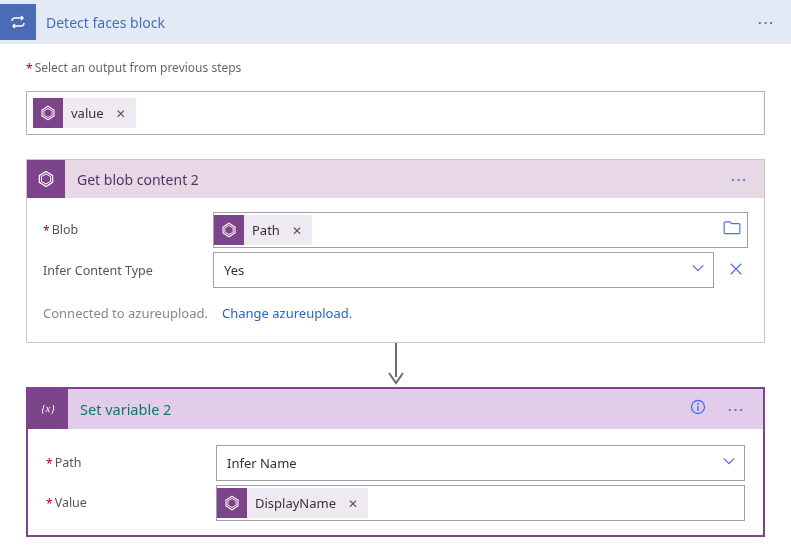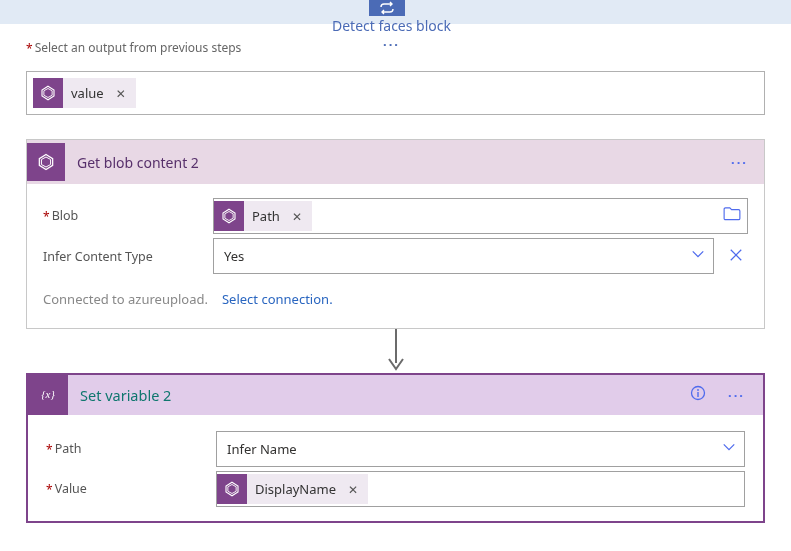--- a/index.html
+++ b/index.html
@@ -8,23 +8,22 @@
     font-family: "Segoe UI", system-ui, -apple-system, sans-serif;
     font-size: 13px;
     color: #323130;
     background: #ffffff;
     width: 791px;
   }
   .outer-header {
     display: flex;
     align-items: center;
     background: #e1eaf5;
-    height: 24px;
+    height: 44px;
     padding: 0 8px 0 0;
-    flex-direction: column;
   }
   .outer-header-icon {
     width: 36px; height: 36px;
     background: #4b6bb6;
     display: flex; align-items: center; justify-content: center;
     color: #fff;
     margin-right: 10px;
   }
   .outer-header-title { color: #4b6bb6; font-size: 14px; flex: 1; }
   .ellipsis-btn { color: #4b6bb6; letter-spacing: 2px; padding: 0 8px; cursor: pointer; font-weight: bold; }
@@ -41,21 +40,21 @@
     width: 30px; height: 30px; background: #7e448b;
     display: flex; align-items: center; justify-content: center; color: #fff;
   }
   .token-labeltext { font-size: 13px; color: #333; }
   .token-x { color: #555; font-size: 12px; margin-left: 4px; cursor: pointer; }
   .inner-card {
     border: 1px solid #c8c8c8; margin-top: 24px; background: #fff;
   }
   .inner-header {
     display: flex; align-items: center;
-    background: #e8d8e5; height: 44px; padding-right: 8px;
+    background: #e8d8e5; height: 38px; padding-right: 8px;
   }
   .inner-header-icon {
     width: 38px; height: 38px; background: #7e448b;
     display: flex; align-items: center; justify-content: center; color: #fff;
     margin-right: 12px;
   }
   .inner-header-title { color: #57306b; font-size: 14px; flex: 1; }
   .inner-body { padding: 14px 16px 20px 16px; }
   .form-row { display: flex; align-items: center; margin-bottom: 4px; gap: 10px; }
   .form-label { width: 160px; font-size: 12.5px; color: #555; }
@@ -169,21 +168,21 @@
         </div>
         <div class="after-x">
           <svg width="14" height="14" viewBox="0 0 16 16">
               <path d="M2 2l12 12M14 2L2 14" stroke="#4f6bed" stroke-width="1.4"></path>
             </svg>
         </div>
       </div>
 
       <div class="connected-row">
         <span>Connected to azureupload.</span>
-        <span class="connected-link">Select connection.</span>
+        <span class="connected-link">Change azureupload.</span>
       </div>
     </div>
   </div>
 
   <div class="arrow-conn">
     <svg width="22" height="44" viewBox="0 0 22 44">
       <line x1="11" y1="0" x2="11" y2="34" stroke="#6b6b6b" stroke-width="2"></line>
       <path d="M4 30 L11 40 L18 30" fill="none" stroke="#6b6b6b" stroke-width="2"></path>
     </svg>
   </div>

